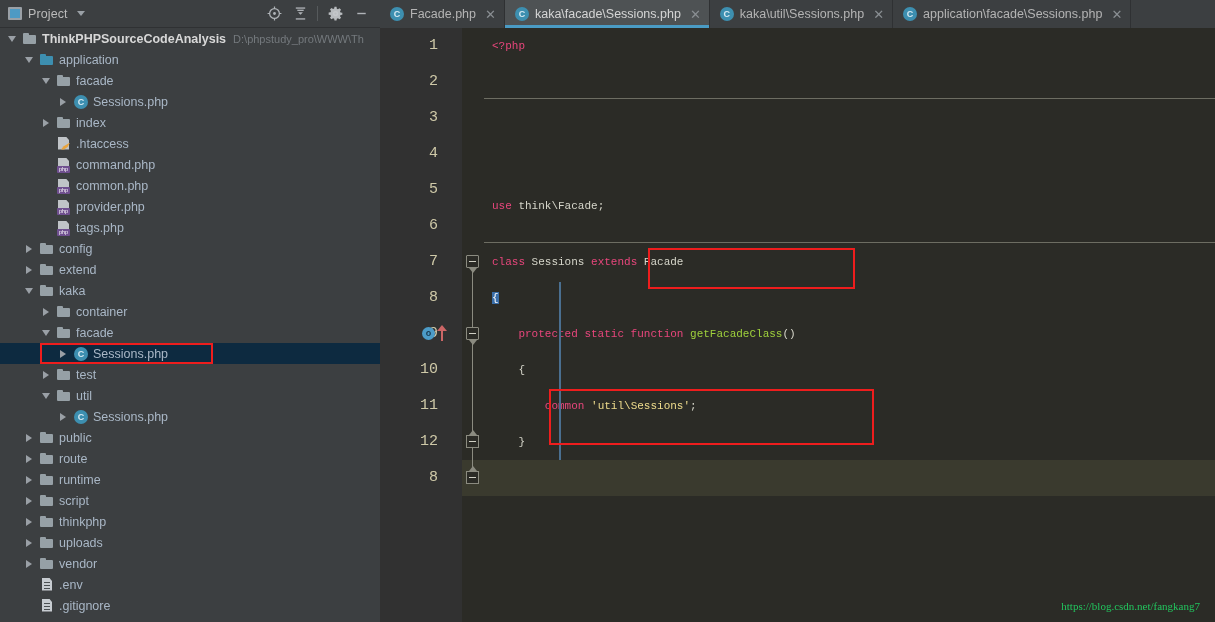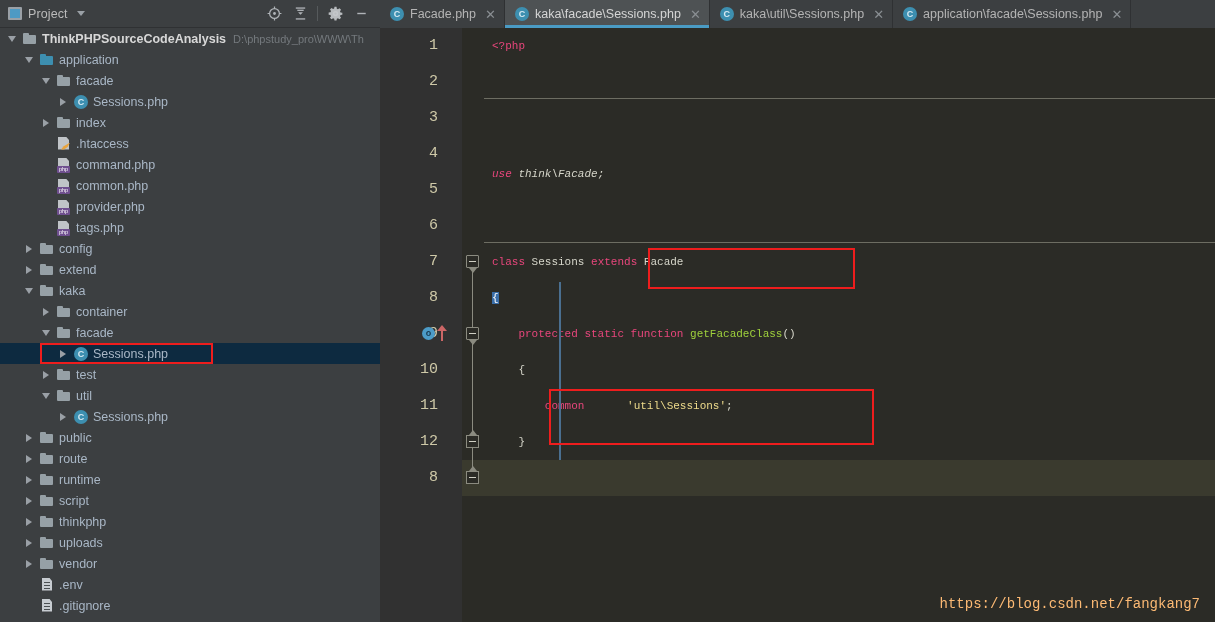--- a/index.html
+++ b/index.html
@@ -258,21 +258,21 @@
   }
   .code {
     font-family: "Liberation Mono", monospace;
     font-size: 11px;
     white-space: pre;
     color: #d6d6ca;
     padding-left: 8px;
   }
   .kw { color: #e8467c; }
   .fn { color: #9fd13c; }
-  .str { color: #efdc8c; margin-left: 36px; }
+  .str { color: #efdc8c; }
   .pl { color: #d6d6ca; }
   .sel { background: #3a6ea8; color: #ffffff; }
 
   .row-highlight {
     position: absolute; left: 0; right: 0; height: 36px;
     background: #3a3a2e;
   }
   .sep-line {
     position: absolute; left: 0; right: 0; height: 1px;
     background: #6d6d62;
@@ -337,22 +337,22 @@
   .up-arrow-mark::after {
     content:""; position:absolute; left:0px; top:0px;
     width:0;height:0;
     border-left:5px solid transparent; border-right:5px solid transparent;
     border-bottom:6px solid #cc6666;
   }
 
   #watermark {
     position: absolute;
     right: 15px; bottom: 10px;
-    color: #fdba74; font-size: 14px;
-    font-family: Liberation Mono, monospace;
+    color: #22c55e; font-size: 11px;
+    font-family: Liberation Serif, serif;
   }
 </style>
 </head>
 <body>
 
 <div id="app">
 
   <div id="project-panel">
 
     <div id="panel-header">
@@ -686,21 +686,21 @@
       <div id="code-text">
           <div class="line" style="position: absolute; top: 0px; left: 0px; right: 0px;">
             <span class="code"><span class="kw">&lt;?php</span></span>
           </div>
           <div class="line" style="position: absolute; top: 36px; left: 0px; right: 0px;">
             <span class="code"></span>
           </div>
           <div class="line" style="position: absolute; top: 108px; left: 0px; right: 0px;">
             <span class="code"></span>
           </div>
-          <div class="line" style="position: absolute; top: 128px; left: 0px; right: 0px; font-style: italic;">
+          <div class="line" style="position: absolute; top: 160px; left: 0px; right: 0px;">
             <span class="code"><span class="kw">use</span><span class="pl"> think\Facade;</span></span>
           </div>
           <div class="line" style="position: absolute; top: 180px; left: 0px; right: 0px;">
             <span class="code"></span>
           </div>
           <div class="line" style="position: absolute; top: 216px; left: 0px; right: 0px;">
             <span class="code"><span class="kw">class</span><span class="pl"> Sessions </span><span class="kw">extends</span><span class="pl"> Facade</span></span>
           </div>
           <div class="line" style="position: absolute; top: 252px; left: 0px; right: 0px;">
             <span class="code"><span class="sel">{</span></span>

